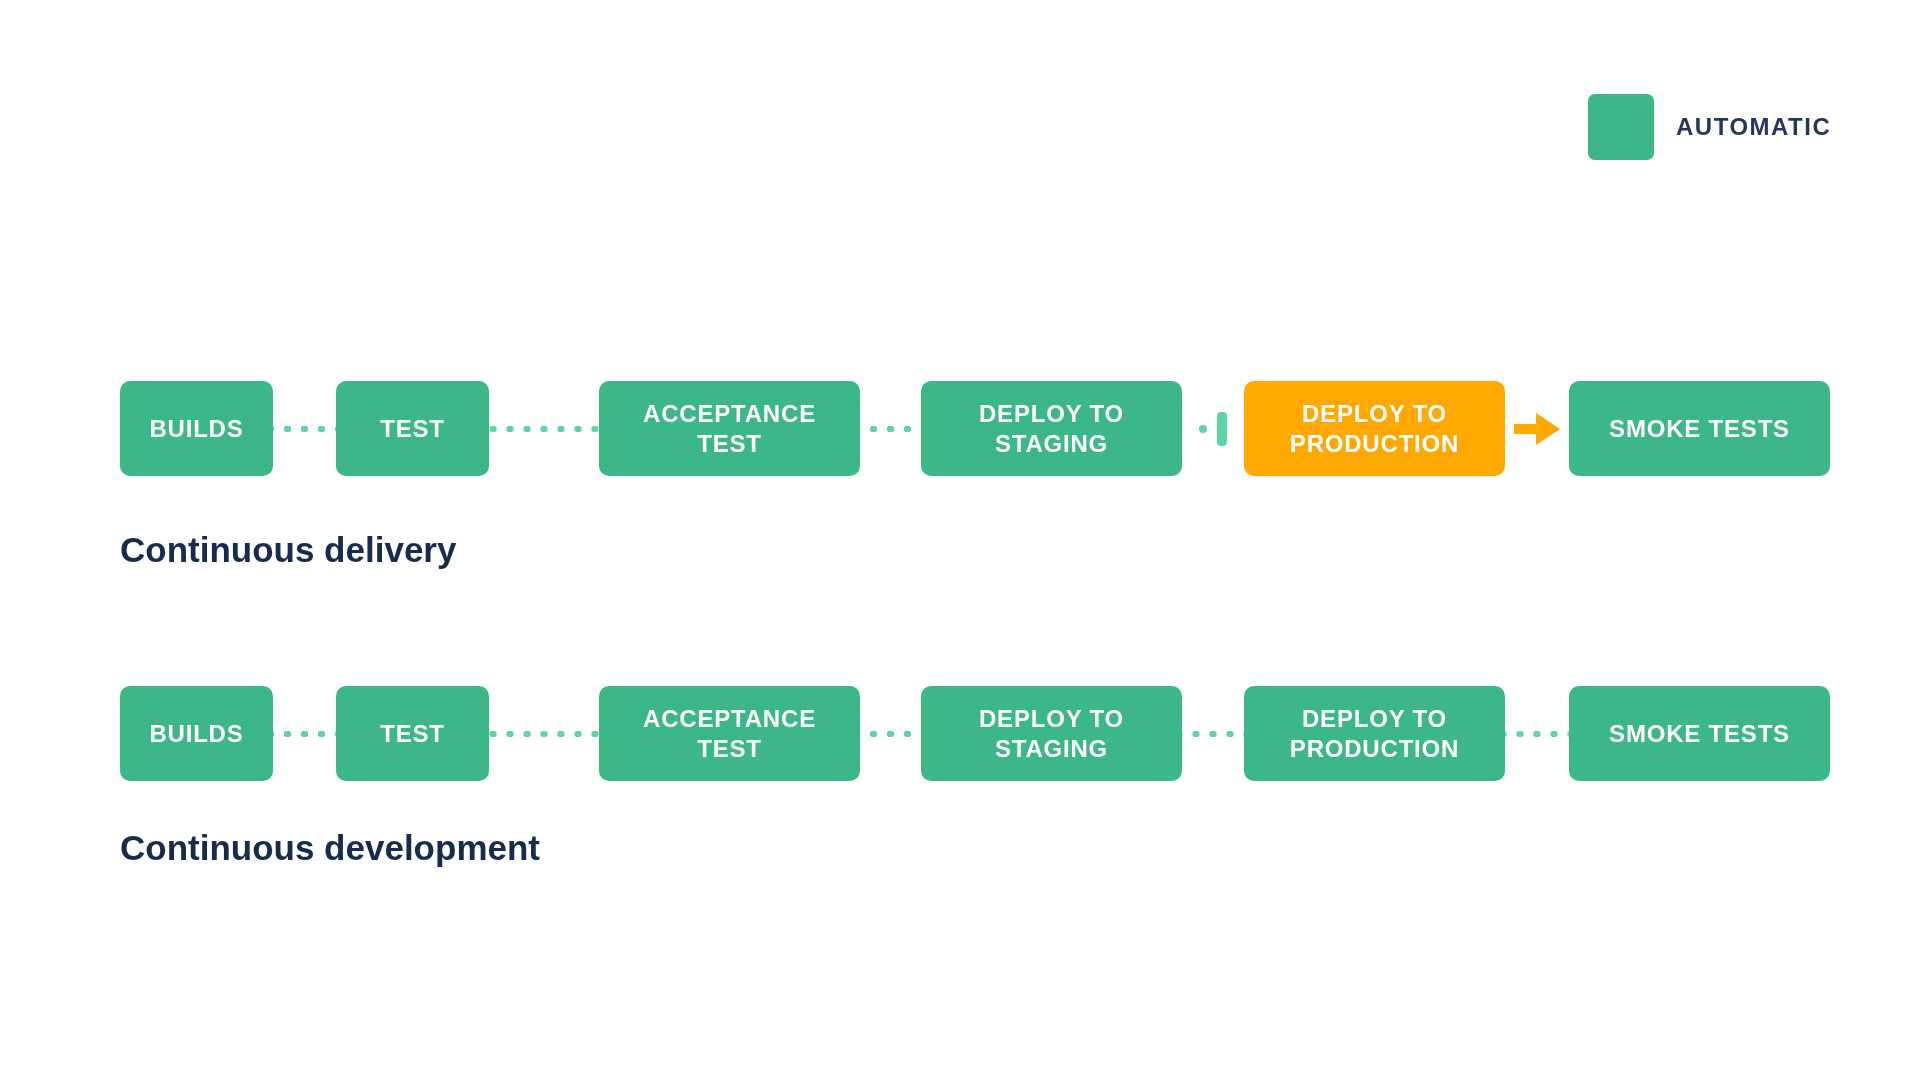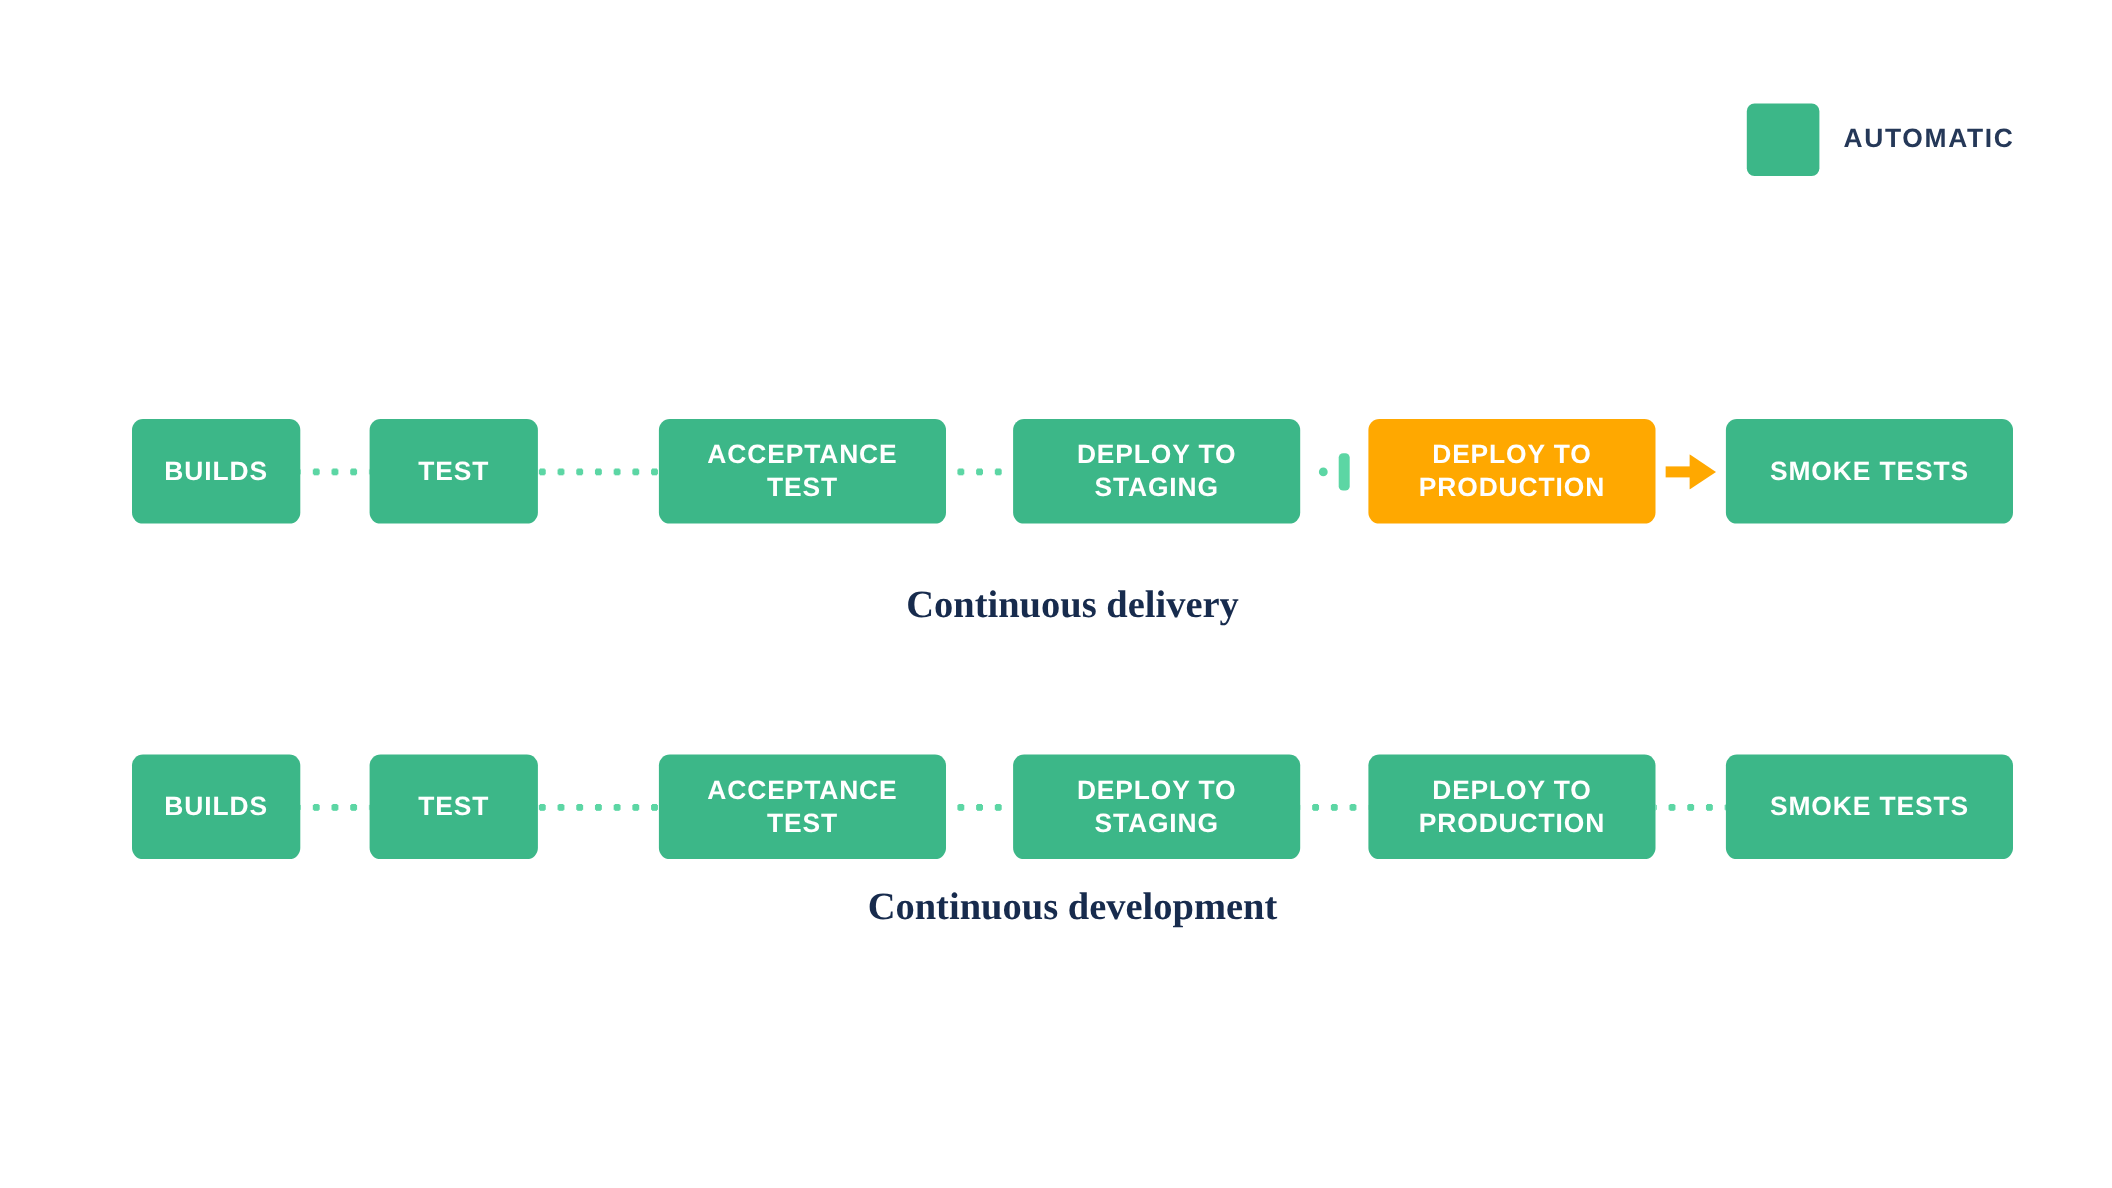--- a/index.html
+++ b/index.html
@@ -83,27 +83,25 @@
   .pdot{display:block;width:8px;height:8px;border-radius:50%;background:var(--dot);}
   .pbar{display:block;width:10px;height:34px;border-radius:4px;background:var(--dot);}
   .arrowc{
     display:flex;align-items:center;justify-content:center;height:34px;
   }
   .arrowc svg{display:block;}
 
   
   .caption{
     position:absolute;left:120px;width:1710px;
-    text-align:center;
     font-size:35px;font-weight:700;
     color:var(--caption);
-    font-family:Liberation Serif, serif;
   }
   .cap1{top:530px;}
-  .cap2{top:804px;}
+  .cap2{top:828px;}
 </style>
 </head>
 <body>
 
 <div class="canvas">
 
   <div class="legend">
     <div class="legend-item">
       <span class="swatch green"></span>
       <span class="legend-label">AUTOMATIC</span>

